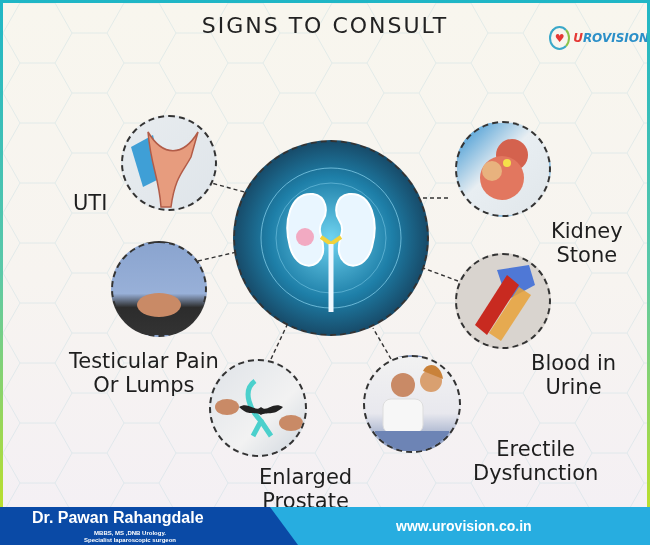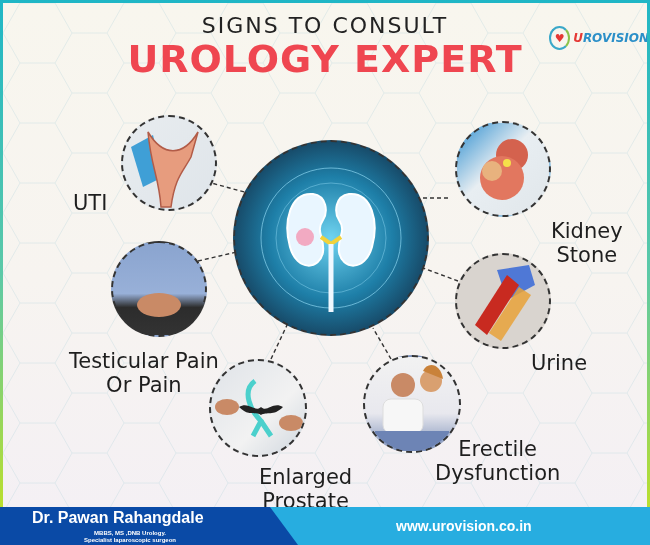--- a/index.html
+++ b/index.html
@@ -35,21 +35,20 @@
     <svg class="hex" width="644" height="504">
       <defs>
         <pattern id="hx" width="104" height="60" patternUnits="userSpaceOnUse">
           <path d="M0 30 L17 0 L52 0 L69 30 L52 60 L17 60 Z M69 30 L104 30" fill="none" stroke="#b9d6dd" stroke-width="1"></path>
         </pattern>
       </defs>
       <rect width="644" height="504" fill="url(#hx)"></rect>
     </svg>
 
     <div class="title1">SIGNS TO CONSULT</div>
-    <div class="title2">UROLOGY EXPERT</div>
 
     <div class="logo">
       <div class="mark">♥</div>
       <div class="txt"><b>U</b><span>ROVISION</span></div>
     </div>
 
     <svg class="lines" width="644" height="504">
       <g stroke="#333" stroke-width="1.4" stroke-dasharray="4 3" fill="none">
         <line x1="190" y1="175" x2="245" y2="190"></line>
         <line x1="445" y1="195" x2="410" y2="195"></line>
@@ -95,31 +94,32 @@
       <div>Stone</div>
     </div>
 
     <div class="circle" style="left:108px;top:238px;width:96px;height:96px;background:linear-gradient(180deg,#8aa4cf 0%,#98b0d8 55%,#2c2c2c 70%,#333 100%);">
       <svg width="92" height="92">
         <ellipse cx="46" cy="62" rx="22" ry="12" fill="#c98a66"></ellipse>
       </svg>
     </div>
     <div class="label" style="left:32px;top:346px;margin-left:34px;">
       <div>Testicular Pain</div>
-      <div>Or Pain</div>
+      <div>Or Lumps</div>
     </div>
 
     <div class="circle" style="left:452px;top:250px;width:96px;height:96px;background:#d9d4cf;">
       <svg width="92" height="92">
         <path d="M40 15 L72 10 L78 30 L50 45Z" fill="#4f78d6"></path>
         <path d="M18 70 L50 20 L62 30 L30 80Z" fill="#c82a20"></path>
         <path d="M32 78 L62 32 L74 40 L44 86Z" fill="#e8a23a" opacity=".85"></path>
       </svg>
     </div>
     <div class="label" style="left:528px;top:348px;">
+      <div>Blood in</div>
       <div>Urine</div>
     </div>
 
     <div class="circle" style="left:206px;top:356px;width:98px;height:98px;background:linear-gradient(135deg,#dfe3e8 0%,#f2f2f2 60%,#cfd6de 100%);">
       <svg width="94" height="94">
         <path d="M44 20 C30 30 40 50 50 60 L42 75 M50 60 L60 75" stroke="#4bd0cc" stroke-width="5" fill="none"></path>
         <path d="M28 46 C38 40 44 52 50 46 C56 52 62 40 72 46 C62 56 56 50 50 54 C44 50 38 56 28 46Z" fill="#222"></path>
         <ellipse cx="16" cy="46" rx="12" ry="8" fill="#c98a66"></ellipse>
         <ellipse cx="80" cy="62" rx="12" ry="8" fill="#c98a66"></ellipse>
       </svg>
@@ -131,21 +131,21 @@
 
     <div class="circle" style="left:360px;top:352px;width:98px;height:98px;background:linear-gradient(180deg,#f2f2f2 0%,#e8e8ee 60%,#7b8fb8 100%);">
       <svg width="94" height="94">
         <circle cx="38" cy="28" r="12" fill="#c98a66"></circle>
         <rect x="18" y="42" width="40" height="34" rx="8" fill="#f7f7f7" stroke="#ddd"></rect>
         <circle cx="66" cy="24" r="11" fill="#d9a070"></circle>
         <path d="M58 14 C62 4 76 6 78 22" fill="#c9823a"></path>
         <rect x="10" y="74" width="74" height="20" fill="#6d84b5"></rect>
       </svg>
     </div>
-    <div class="label" style="left:432px;top:434px;">
+    <div class="label" style="left:470px;top:434px;">
       <div>Erectile</div>
       <div>Dysfunction</div>
     </div>
   </div>
 
   <div class="footer-left"></div>
   <div class="footer-right"></div>
   <div class="doc-name">Dr. Pawan Rahangdale</div>
   <div class="doc-deg">MBBS,  MS ,DNB Urology.</div>
   <div class="doc-spec">Specialist laparoscopic surgeon</div>

